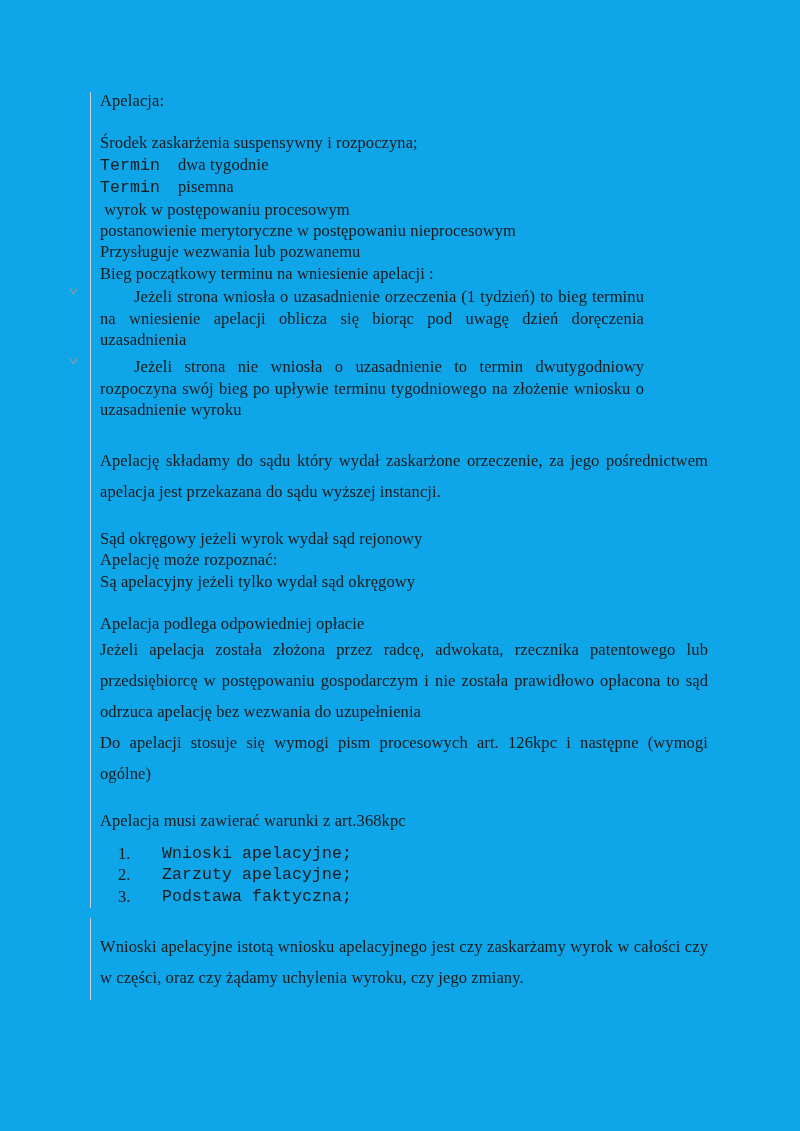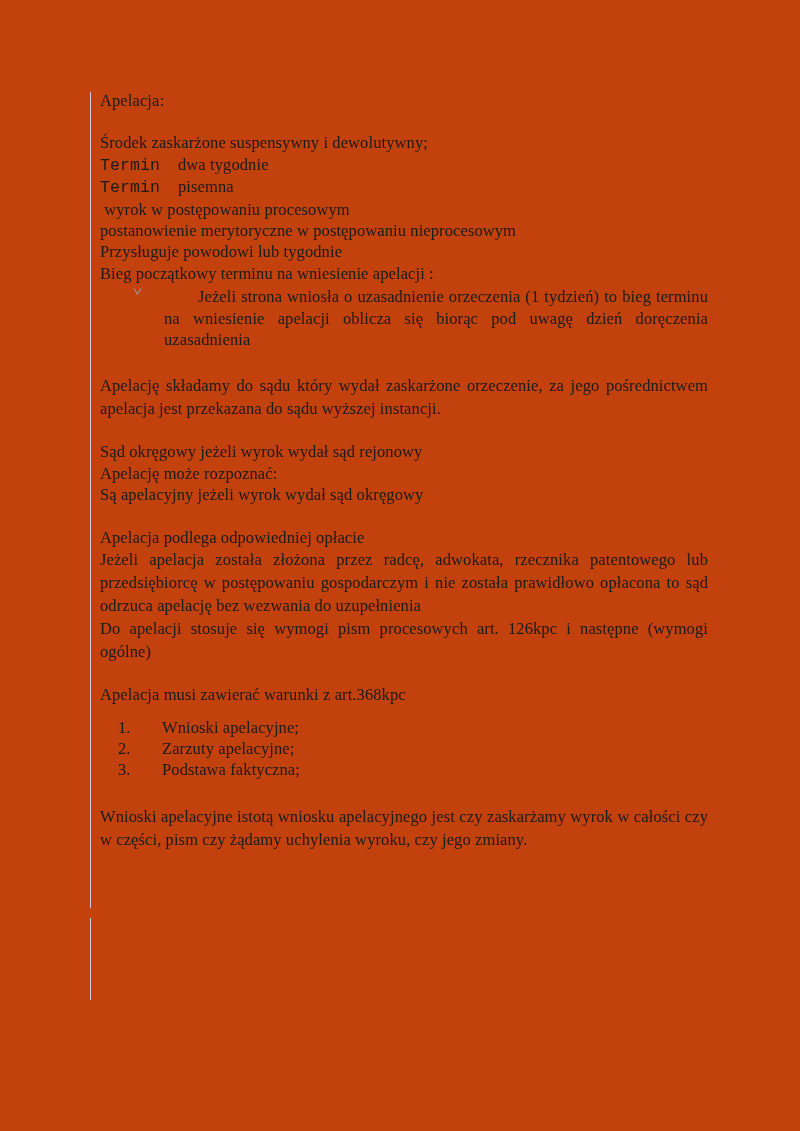--- a/index.html
+++ b/index.html
@@ -13,21 +13,21 @@
     height: 1131px;
     position: relative;
     overflow: hidden;
     font-family: "Liberation Serif", "DejaVu Serif", serif;
     color: #1b1b1b;
   }
 
   .page {
     position: absolute;
     inset: 0;
-    background: #c2410c;
+    background: #0ea5e9;
   }
 
   
   .margin-rule {
     position: absolute;
     left: 90px;
     top: 92px;
     width: 1px;
     height: 816px;
     background: #cfcfcf;
@@ -46,35 +46,34 @@
 
   .line {
     font-size: 16.5px;
     line-height: 21.4px;
     white-space: pre;
     letter-spacing: 0.1px;
   }
 
   .para {
     font-size: 16.5px;
-    line-height: 23px;
+    line-height: 31px;
     text-align: justify;
     text-justify: inter-word;
     letter-spacing: 0.1px;
   }
 
   .spacer-sm { height: 11px; }
   .spacer    { height: 21px; }
   .spacer-lg { height: 24px; }
 
   
   .bullets { margin-top: 2px; }
   .bullet-item {
     position: relative;
-    margin-left: 64px;
     width: 544px;
     font-size: 16.5px;
     line-height: 21.4px;
     text-align: justify;
     text-justify: inter-word;
     text-indent: 34px;
     letter-spacing: 0.1px;
   }
   .bullet-item + .bullet-item { margin-top: 6px; }
   .bullet-marker {
@@ -96,72 +95,80 @@
     display: flex;
     font-size: 16.5px;
     line-height: 21.4px;
     letter-spacing: 0.1px;
   }
   .num-marker {
     width: 62px;
     padding-left: 18px;
     box-sizing: border-box;
   }
-  .num-text { flex: 1; }
+  .num-text { flex: 1; font-family: Liberation Mono, monospace; }
 
   .tabbed .tab-label { display: inline-block; width: 78px; font-family: Liberation Mono, monospace; }
 </style>
 </head>
 <body>
 
 <div class="page">
 
   <div class="margin-rule"></div>
   <div class="margin-rule lower"></div>
 
   <div class="doc">
 
     <div class="line">Apelacja:</div>
 
     <div class="spacer"></div>
 
-    <div class="line">Środek zaskarżone suspensywny i dewolutywny;</div>
+    <div class="line">Środek zaskarżenia suspensywny i rozpoczyna;</div>
 
     <div class="line tabbed"><span class="tab-label">Termin</span><span>dwa tygodnie</span></div>
 
     <div class="line tabbed"><span class="tab-label">Termin</span><span>pisemna</span></div>
 
     <div class="line"> wyrok w postępowaniu procesowym</div>
     <div class="line">postanowienie merytoryczne w postępowaniu nieprocesowym</div>
-    <div class="line">Przysługuje powodowi lub tygodnie</div>
+    <div class="line">Przysługuje wezwania lub pozwanemu</div>
     <div class="line">Bieg początkowy terminu na wniesienie apelacji :</div>
 
     <div class="bullets">
 
       <div class="bullet-item">
         <span class="bullet-marker">
           <svg width="9" height="9" viewBox="0 0 9 9" aria-hidden="true">
             <path d="M1 1.5 L4.5 7 L8 1.5" fill="none" stroke="#9a9a9a" stroke-width="1.1"></path>
           </svg>
         </span>
         <span>Jeżeli strona wniosła o uzasadnienie orzeczenia (1 tydzień) to bieg terminu na wniesienie apelacji oblicza się biorąc pod uwagę dzień doręczenia uzasadnienia</span>
       </div>
 
+      <div class="bullet-item">
+        <span class="bullet-marker">
+          <svg width="9" height="9" viewBox="0 0 9 9" aria-hidden="true">
+            <path d="M1 1.5 L4.5 7 L8 1.5" fill="none" stroke="#9a9a9a" stroke-width="1.1"></path>
+          </svg>
+        </span>
+        <span>Jeżeli strona nie wniosła o uzasadnienie to termin dwutygodniowy rozpoczyna swój bieg po upływie terminu tygodniowego na złożenie wniosku o uzasadnienie wyroku</span>
+      </div>
 
     </div>
 
     <div class="spacer-lg"></div>
 
     <div class="para">Apelację składamy do sądu który wydał zaskarżone orzeczenie, za jego pośrednictwem apelacja jest przekazana do sądu wyższej instancji.</div>
 
     <div class="spacer"></div>
 
     <div class="line">Sąd okręgowy jeżeli wyrok wydał sąd rejonowy</div>
     <div class="line">Apelację może rozpoznać:</div>
-    <div class="line">Są apelacyjny jeżeli wyrok wydał sąd okręgowy</div>
+    <div class="line">Są apelacyjny jeżeli tylko wydał sąd okręgowy</div>
 
     <div class="spacer"></div>
 
     <div class="line">Apelacja podlega odpowiedniej opłacie</div>
 
     <div class="para">Jeżeli apelacja została złożona przez radcę, adwokata, rzecznika patentowego lub przedsiębiorcę w postępowaniu gospodarczym i nie została prawidłowo opłacona to sąd odrzuca apelację bez wezwania do uzupełnienia</div>
 
     <div class="para">Do apelacji stosuje się wymogi pism procesowych art. 126kpc i następne (wymogi ogólne)</div>
 
     <div class="spacer"></div>
@@ -180,19 +187,19 @@
         <span class="num-text">Zarzuty apelacyjne;</span>
       </li>
       <li class="num-item">
         <span class="num-marker">3.</span>
         <span class="num-text">Podstawa faktyczna;</span>
       </li>
     </ol>
 
     <div class="spacer-lg"></div>
 
-    <div class="para">Wnioski apelacyjne      istotą wniosku apelacyjnego jest czy zaskarżamy wyrok w całości czy w części, pism czy żądamy uchylenia wyroku, czy jego zmiany.</div>
+    <div class="para">Wnioski apelacyjne      istotą wniosku apelacyjnego jest czy zaskarżamy wyrok w całości czy w części, oraz czy żądamy uchylenia wyroku, czy jego zmiany.</div>
 
     <div class="spacer"></div>
 
 
   </div>
 </div>
 
 </body></html>

